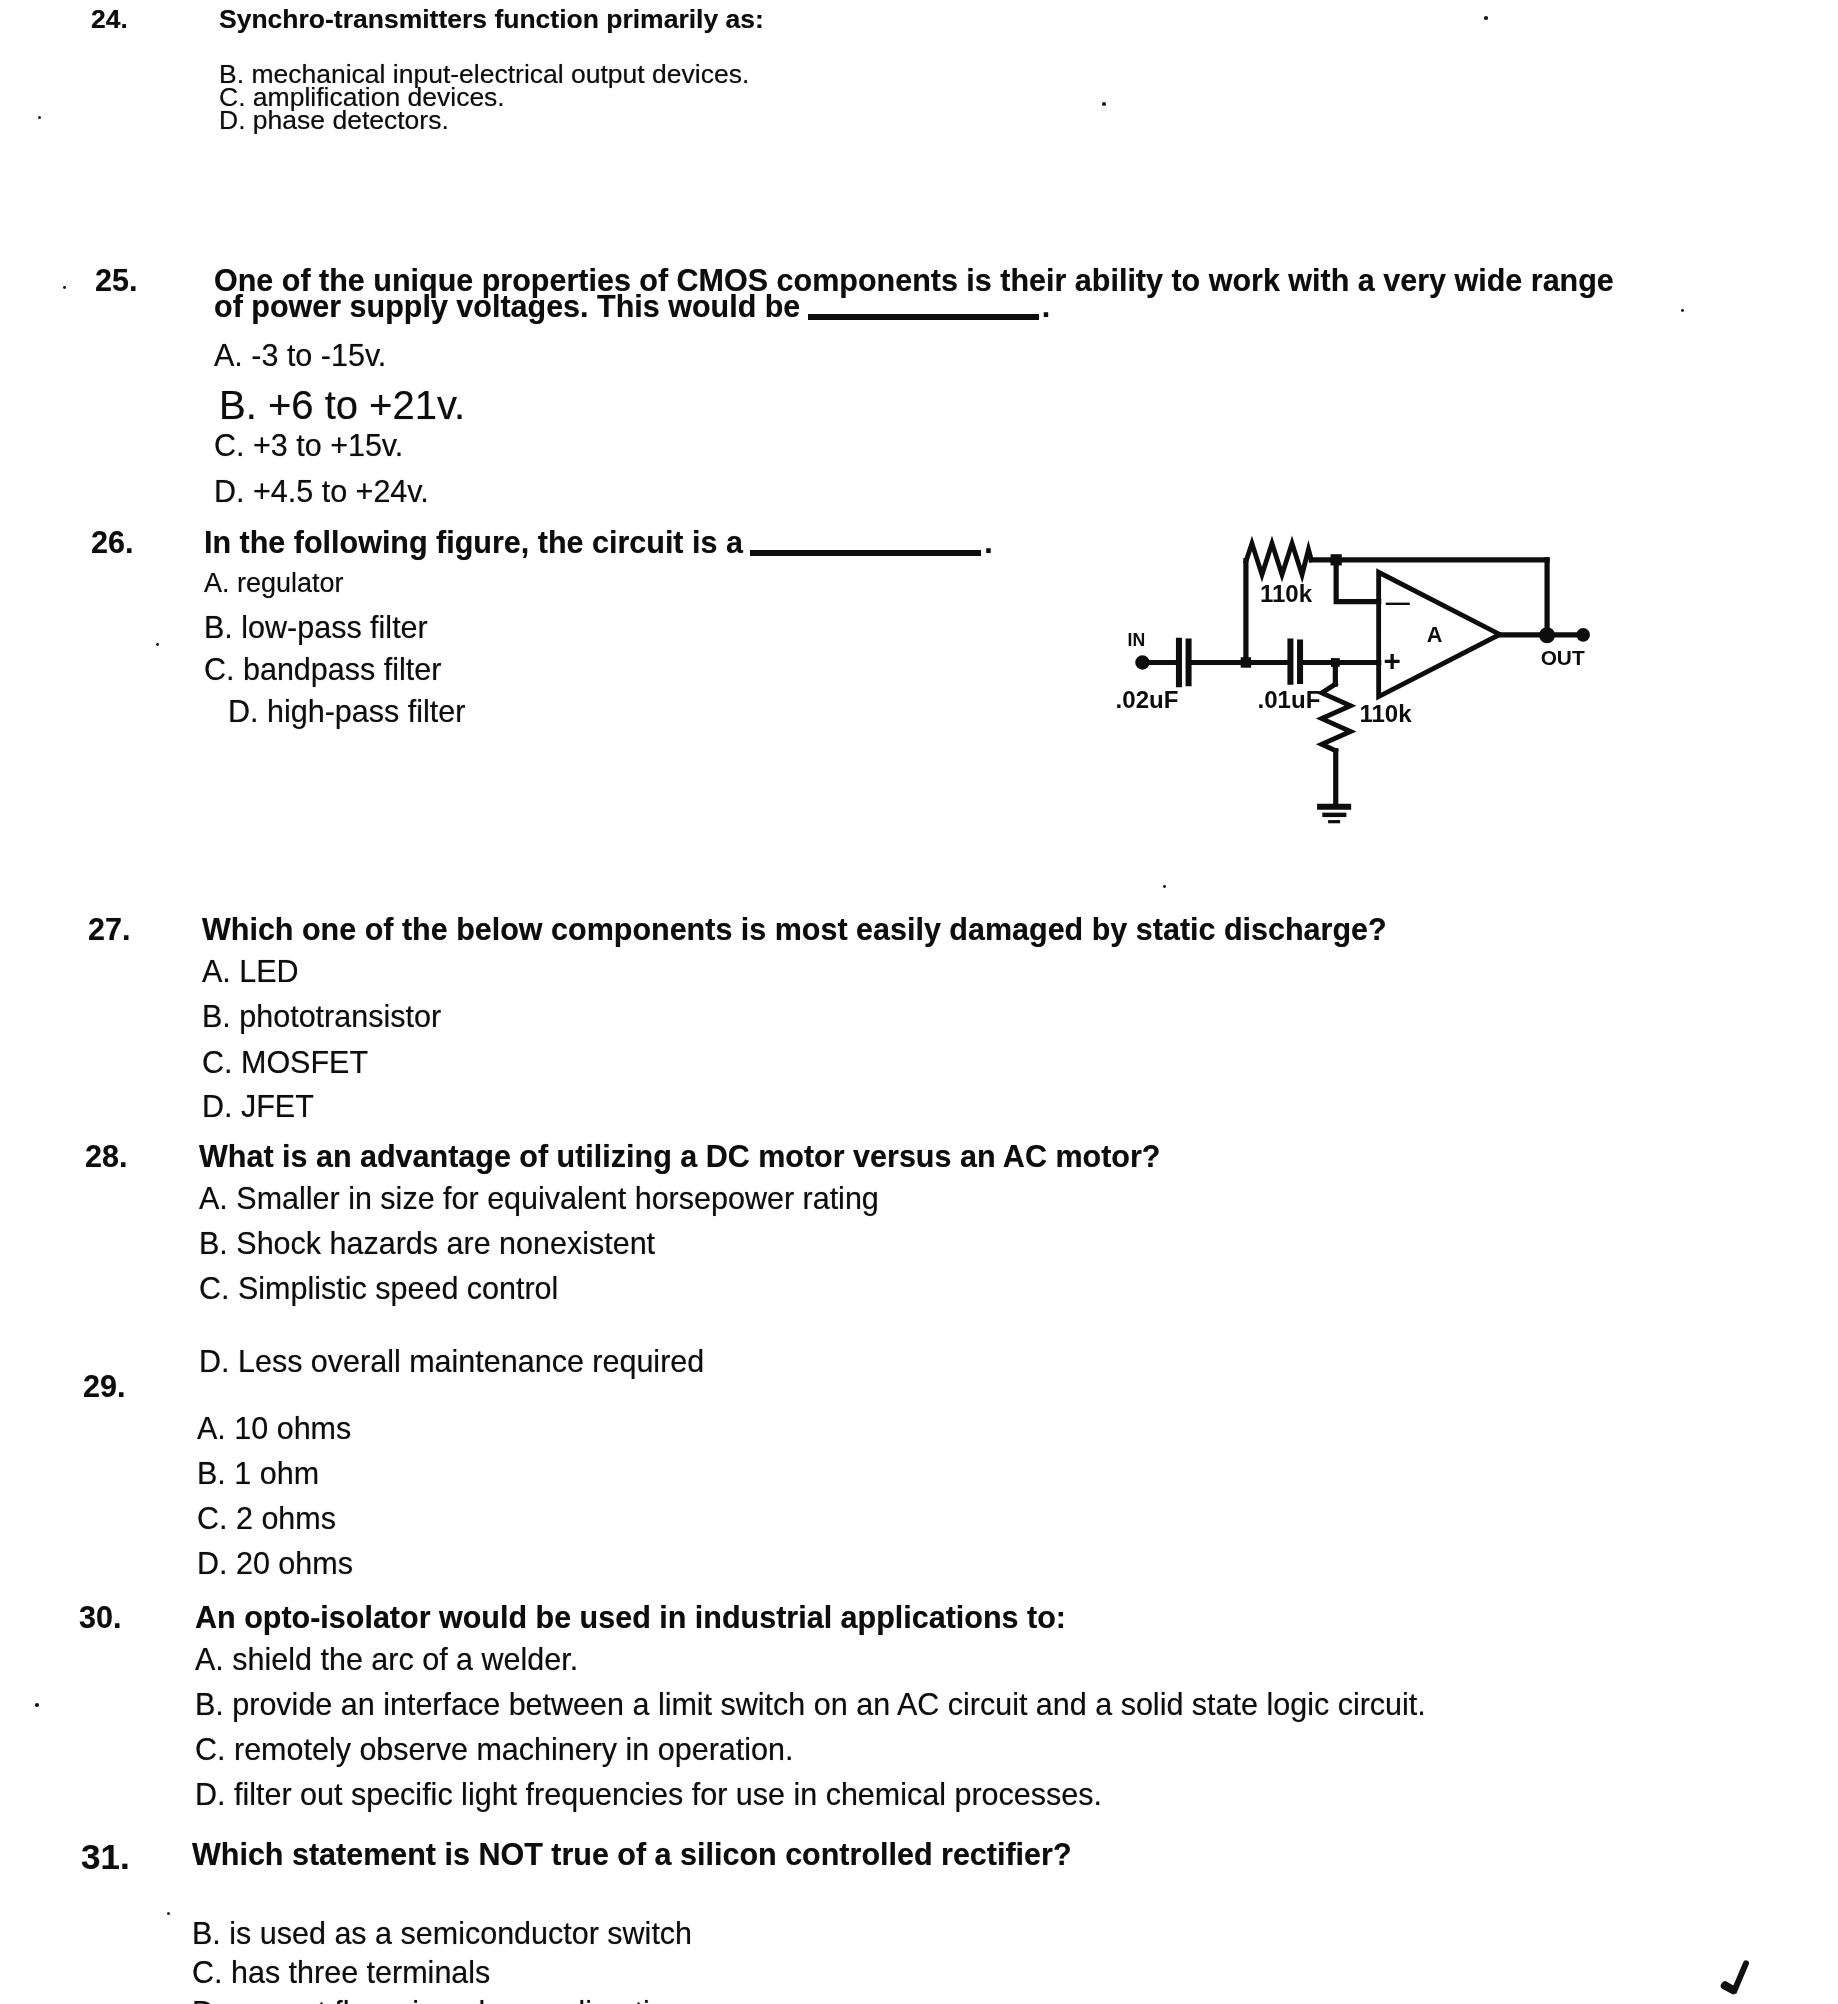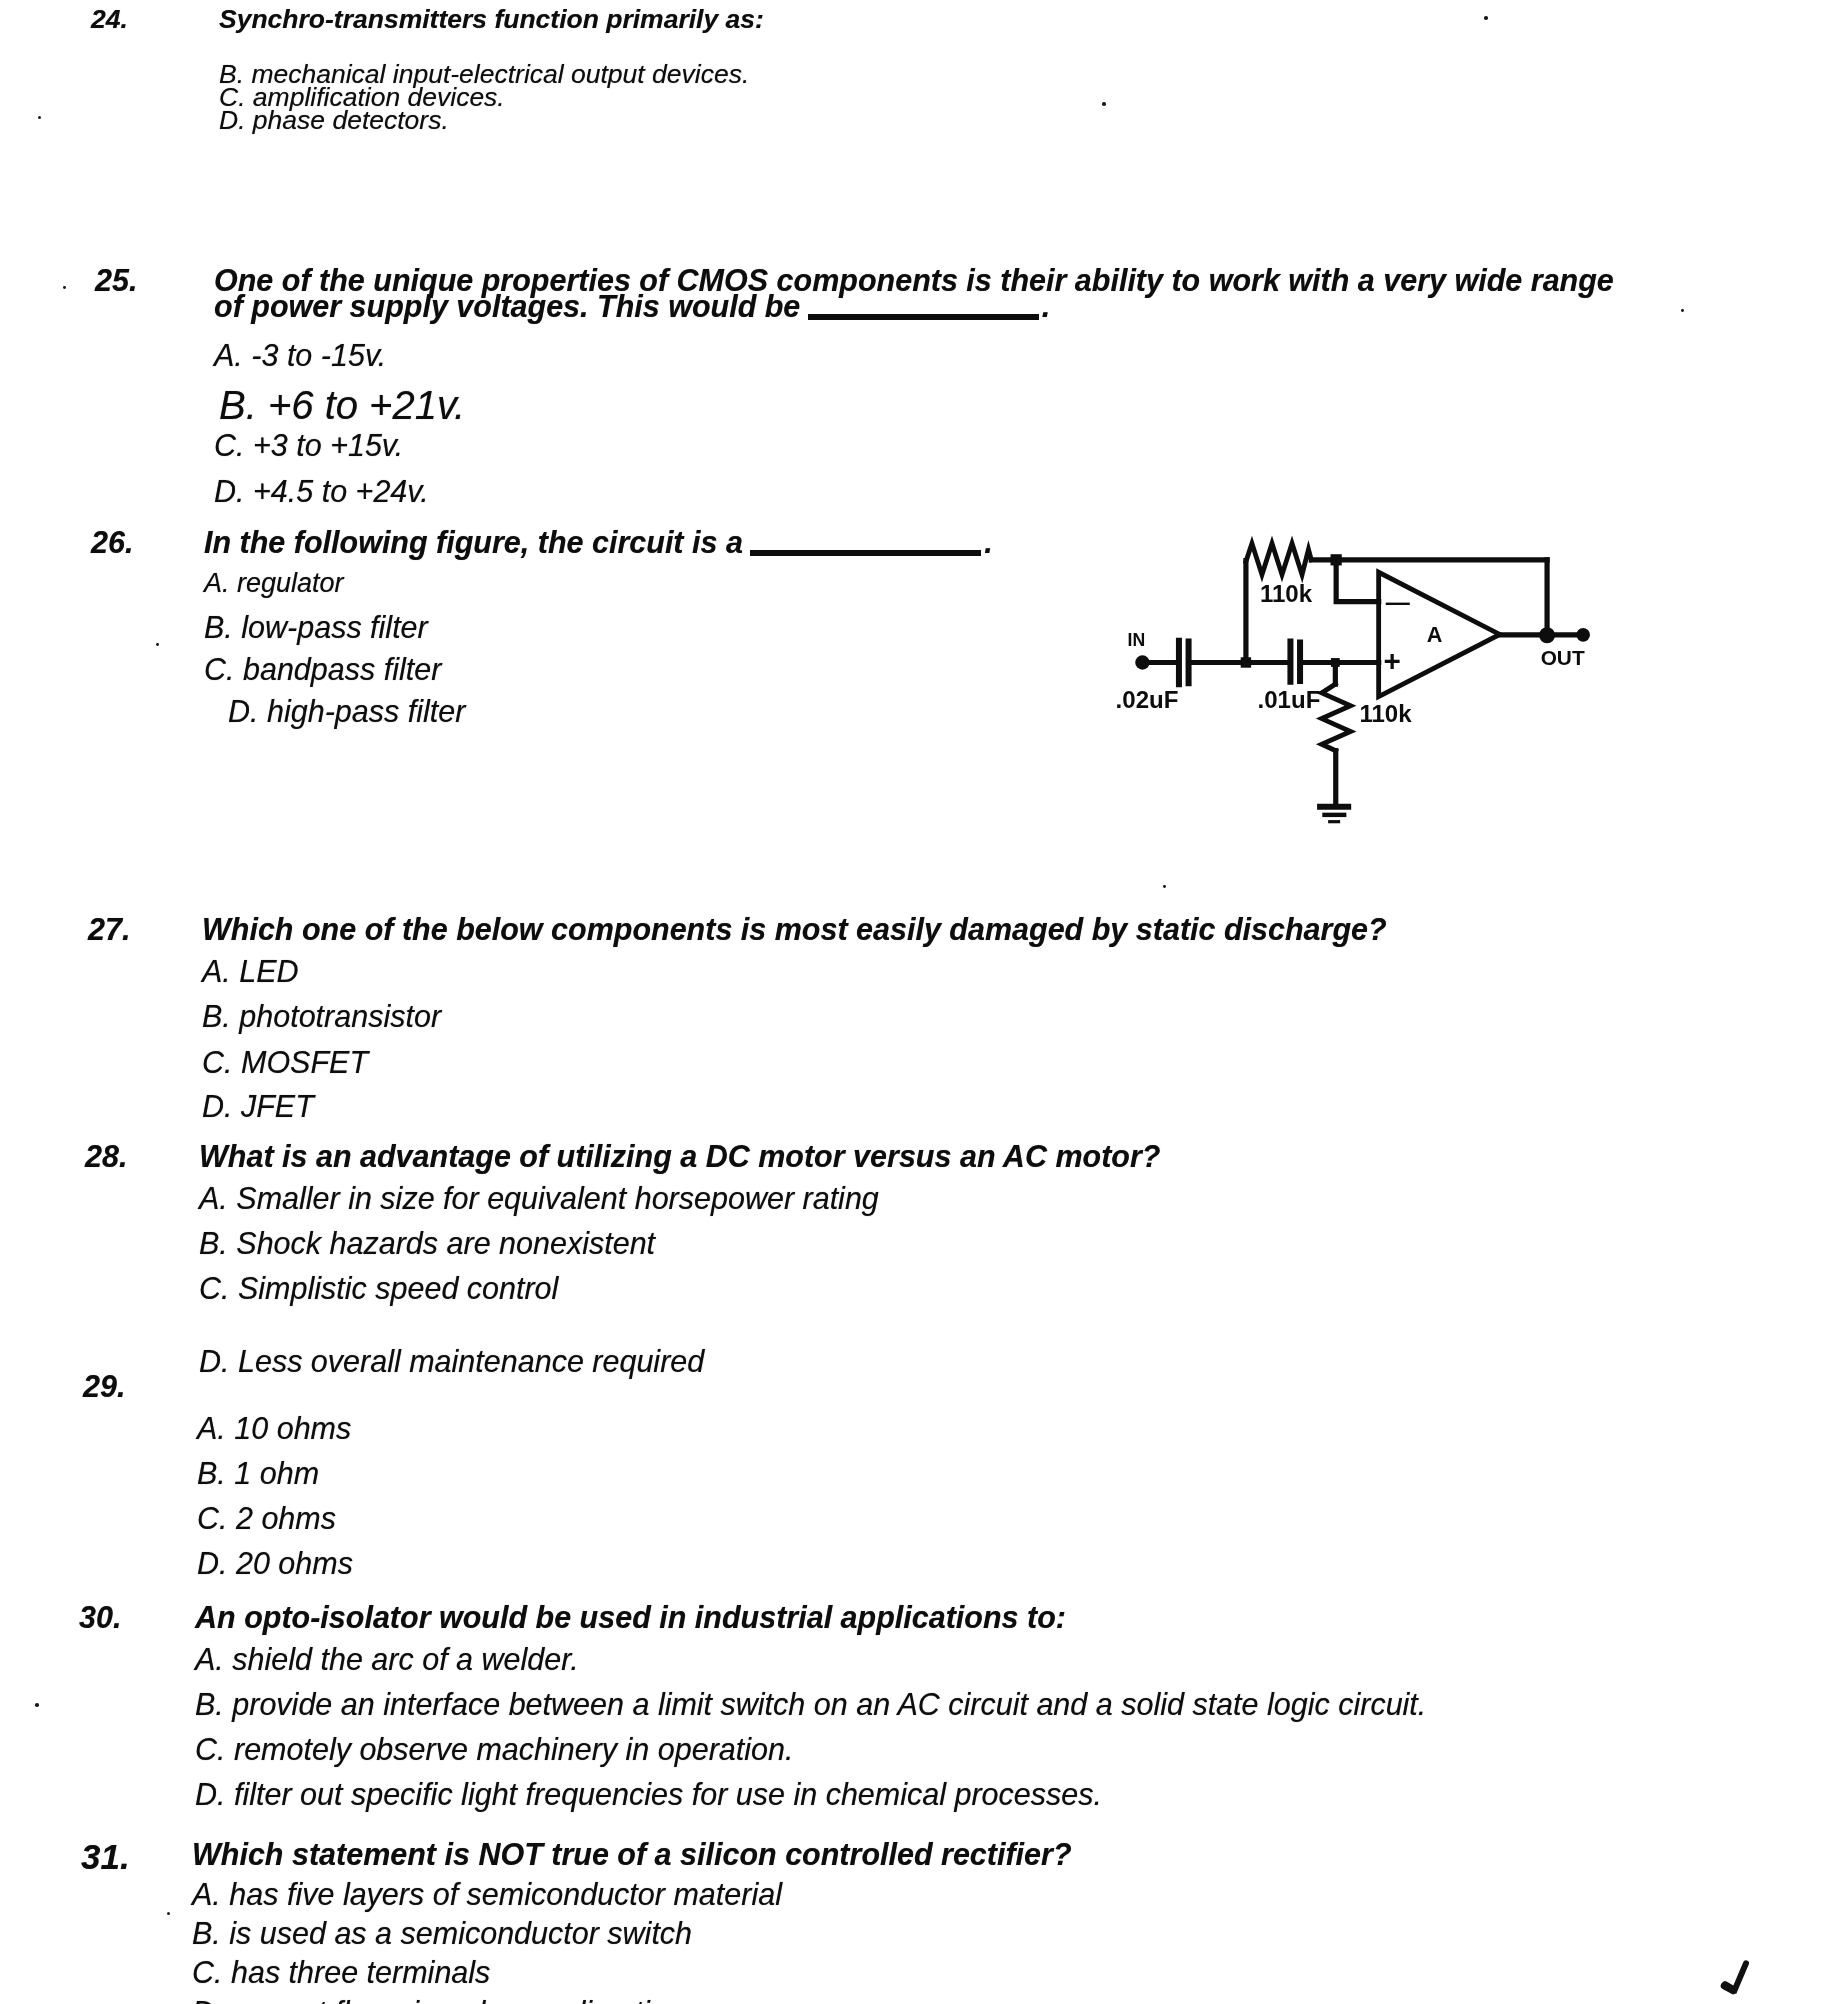--- a/index.html
+++ b/index.html
@@ -9,21 +9,20 @@
     background:#ffffff;
     font-family:"Liberation Sans",sans-serif;
     color:#0d0d0d;
     overflow:hidden;
   }
   .line{
     position:absolute;
     white-space:nowrap;
     line-height:1;
     text-shadow:0 0 0.8px rgba(10,10,10,0.45);
-    font-style:italic;
   }
   .qnum{font-weight:700;}
   .qtitle{font-weight:700;}
   .opt{font-weight:400;text-shadow:0 0 1px rgba(10,10,10,0.5);}
   .blank{
     display:inline-block;
     height:6px;
     background:#0d0d0d;
     vertical-align:-3.2px;
     margin:0 3.2px 0 7.2px;
@@ -129,21 +128,20 @@
     <div class="line opt" style="left: 197px; top: 1503px; font-size: 30.5px;">C. 2 ohms</div>
     <div class="line opt" style="left: 197px; top: 1548px; font-size: 30.5px;">D. 20 ohms</div>
     <div class="line qnum" style="left: 79px; top: 1602px; font-size: 30.5px;">30.</div>
     <div class="line qtitle" style="left: 195px; top: 1602px; font-size: 30.5px;"><span>An opto-isolator would be used in industrial applications to:</span></div>
     <div class="line opt" style="left: 195px; top: 1644px; font-size: 30.5px;">A. shield the arc of a welder.</div>
     <div class="line opt" style="left: 195px; top: 1689px; font-size: 30.5px;">B. provide an interface between a limit switch on an AC circuit and a solid state logic circuit.</div>
     <div class="line opt" style="left: 195px; top: 1734px; font-size: 30.5px;">C. remotely observe machinery in operation.</div>
     <div class="line opt" style="left: 195px; top: 1779px; font-size: 30.5px;">D. filter out specific light frequencies for use in chemical processes.</div>
     <div class="line qnum" style="left: 81px; top: 1839px; font-size: 35px;">31.</div>
     <div class="line qtitle" style="left: 192px; top: 1839px; font-size: 30.5px;"><span>Which statement is NOT true of a silicon controlled rectifier?</span></div>
-    <div class="line opt" style="left: 192px; top: 1879px; font-size: 30.5px;">A. has five layers of semiconductor material</div>
     <div class="line opt" style="left: 192px; top: 1918px; font-size: 30.5px;">B. is used as a semiconductor switch</div>
     <div class="line opt" style="left: 192px; top: 1957px; font-size: 30.5px;">C. has three terminals</div>
     <div class="line opt" style="left: 192px; top: 1997px; font-size: 30.5px;">D. current flows in only one direction</div>
     <div style="position: absolute; left: 1484px; top: 16px; width: 3.6px; height: 3.6px; background: rgb(26, 26, 26); border-radius: 50%;"></div>
     <div style="position: absolute; left: 38px; top: 116px; width: 3.2px; height: 3.2px; background: rgb(26, 26, 26); border-radius: 50%;"></div>
     <div style="position: absolute; left: 1102px; top: 102px; width: 3.6px; height: 3.6px; background: rgb(26, 26, 26); border-radius: 50%;"></div>
     <div style="position: absolute; left: 63px; top: 286px; width: 2.8px; height: 2.8px; background: rgb(26, 26, 26); border-radius: 50%;"></div>
     <div style="position: absolute; left: 1681px; top: 309px; width: 2.8px; height: 2.8px; background: rgb(26, 26, 26); border-radius: 50%;"></div>
     <div style="position: absolute; left: 156px; top: 643px; width: 2.8px; height: 2.8px; background: rgb(26, 26, 26); border-radius: 50%;"></div>
     <div style="position: absolute; left: 1163px; top: 885px; width: 2.8px; height: 2.8px; background: rgb(26, 26, 26); border-radius: 50%;"></div>

